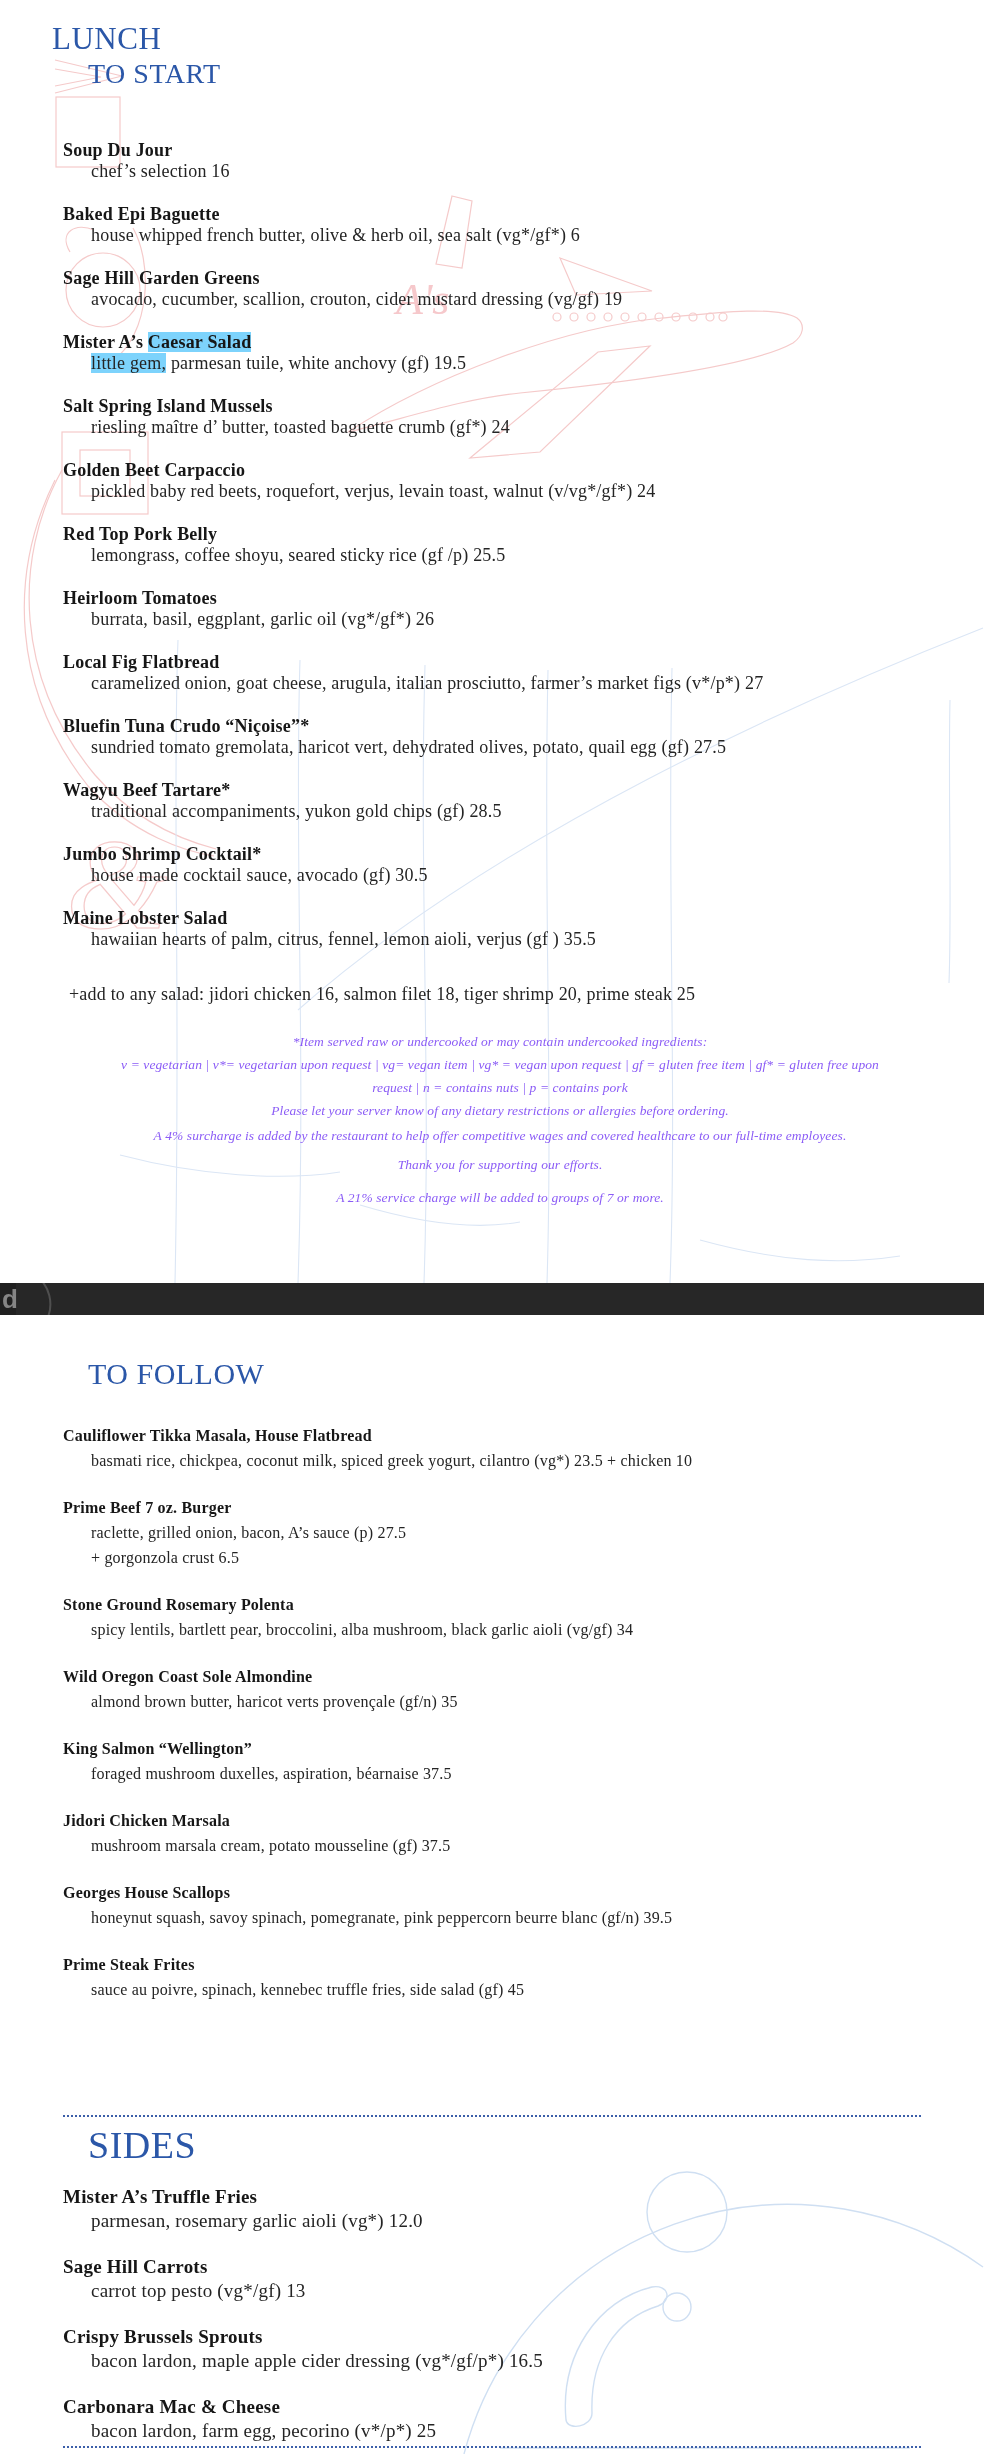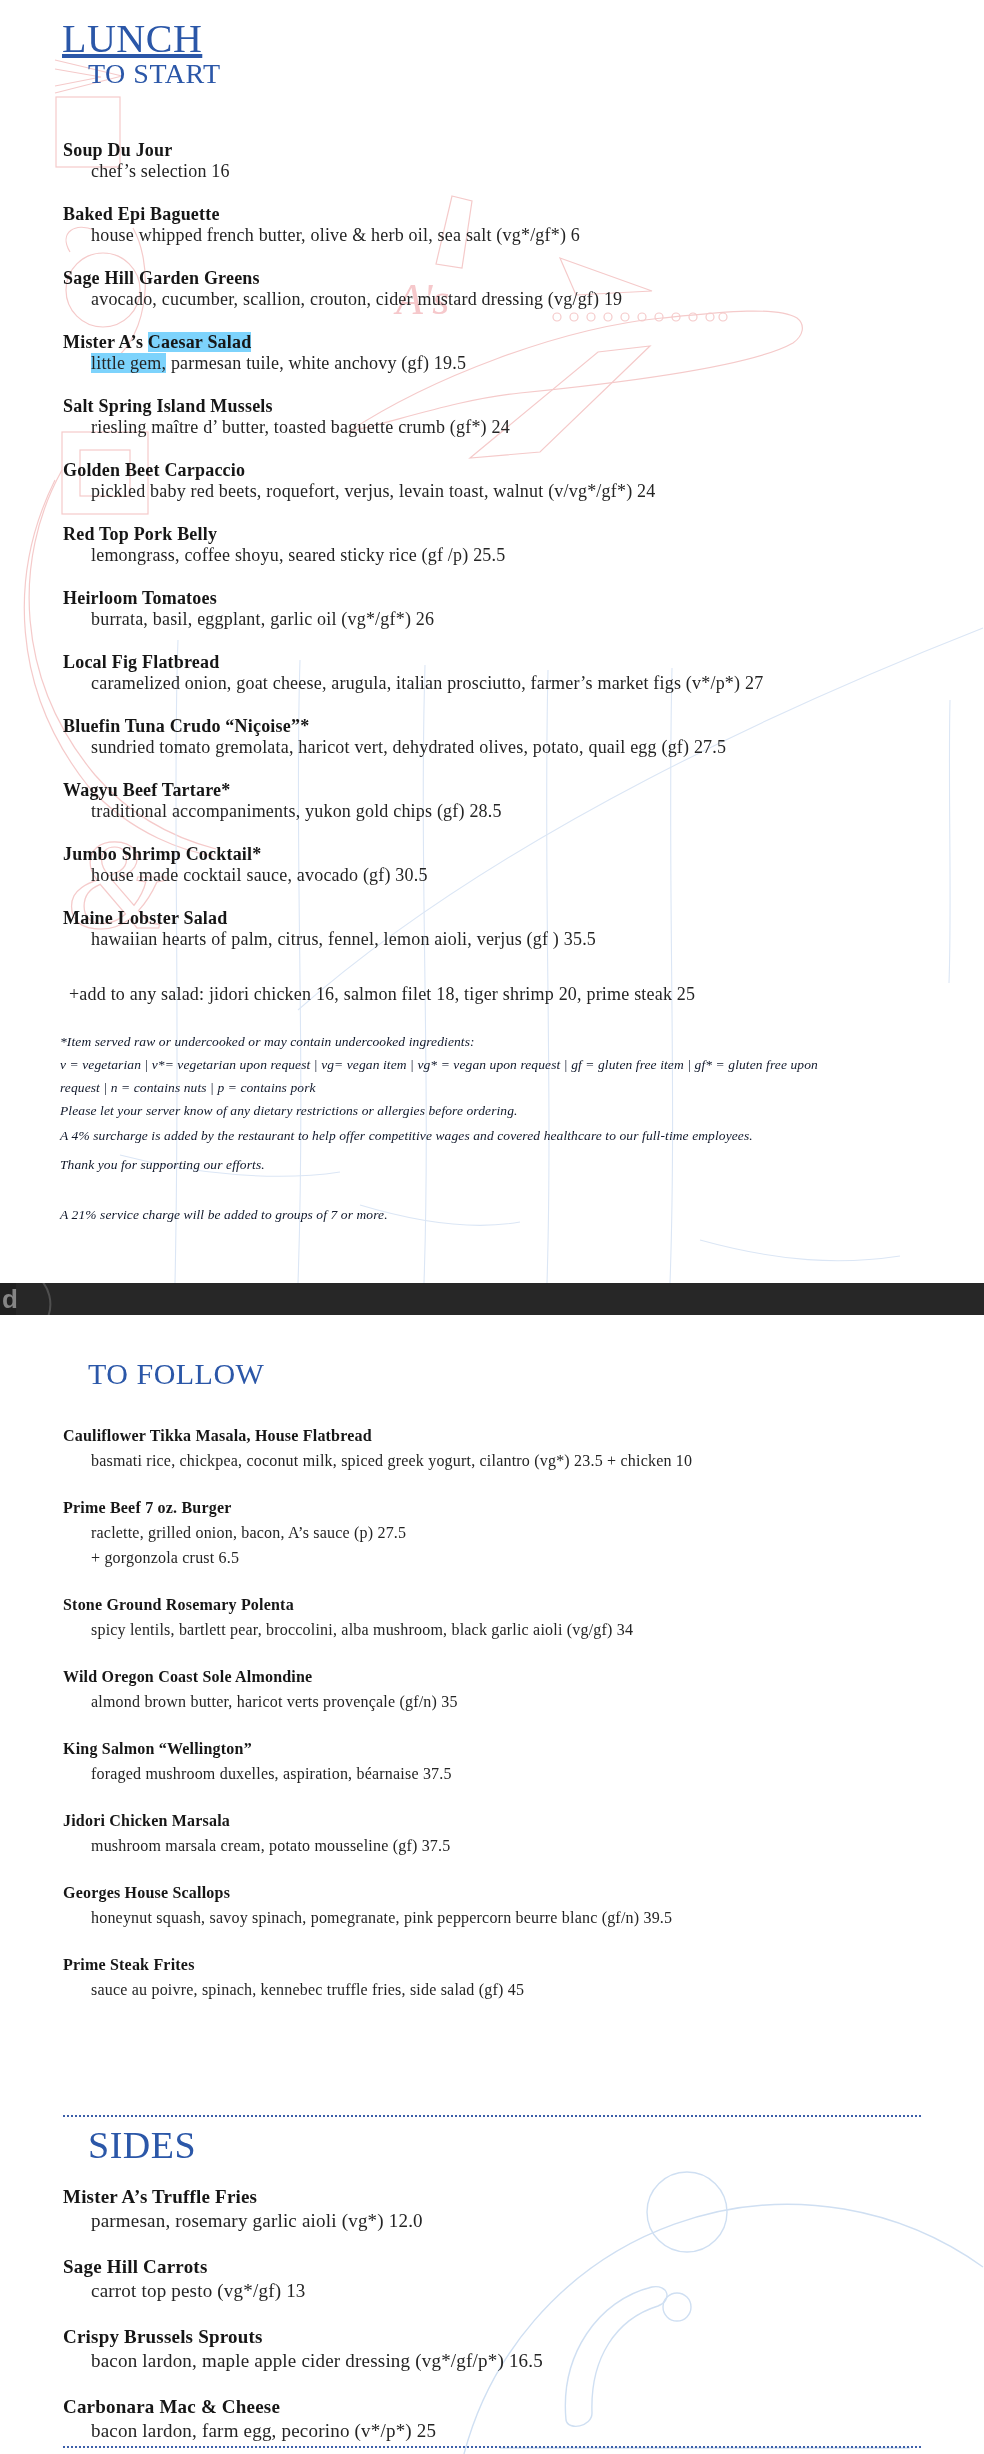--- a/index.html
+++ b/index.html
@@ -1,37 +1,37 @@
 <!DOCTYPE html>
 <html><head>
 <meta charset="utf-8">
 <style>
   html,body{margin:0;padding:0;background:#fff;}
   #screen{position:relative;width:984px;height:2454px;background:#ffffff;overflow:hidden;
           font-family:"Liberation Serif",serif;color:#1c1c1c;}
   .wm{position:absolute;left:0;pointer-events:none;}
   
   #page1{position:absolute;top:0;left:0;width:984px;height:1283px;}
-  .h-lunch{position:absolute;left:62px;top:20px;font-size:40px;line-height:38px;color:#2b57a8;letter-spacing:.5px;text-decoration:underline;}
+  .h-lunch{position:absolute;left:52px;top:20px;font-size:31px;line-height:38px;color:#2b57a8;letter-spacing:.5px;}
   .h-sub{color:#2b57a8;letter-spacing:.5px;}
   .h-start{position:absolute;left:88px;top:58px;font-size:28px;line-height:32px;}
   .items{position:absolute;width:900px;}
   #start-items{left:63px;top:140px;}
   .i{margin-bottom:22px;font-size:18px;letter-spacing:.2px;}
   #page1 .i{line-height:21px;}
   .i .n{font-weight:bold;color:#161616;}
   .i .d{padding-left:28px;color:#242424;}
   .sel{background:#7dd3fc;}
   .addon{position:absolute;left:69px;top:984px;font-size:18px;letter-spacing:.2px;color:#242424;}
-  .footnotes{position:absolute;left:60px;top:1030px;width:880px;color:#0f172a;
-             font-style:italic;font-size:13.5px;line-height:23px;letter-spacing:.1px;}
+  .footnotes{position:absolute;left:60px;top:1030px;width:880px;color:#8b5cf6;
+             font-style:italic;font-size:13.5px;line-height:23px;letter-spacing:.1px;text-align:center;}
   .fn{margin:0;}
   .fn-g1{margin-top:2px;}
   .fn-g2{margin-top:6px;}
-  .fn-g3{margin-top:27px;}
+  .fn-g3{margin-top:10px;}
   
   #chromeband{position:absolute;top:1283px;left:0;width:984px;height:32px;background:#272727;}
   #chromeband .dglyph{position:absolute;left:2px;top:1px;color:#858585;font-family:"Liberation Sans",sans-serif;
                       font-size:26px;line-height:30px;font-weight:bold;}
   #chromeband .ltile{position:absolute;left:0;top:0;width:16px;height:32px;background:#202020;}
   
   #page2{position:absolute;top:1315px;left:0;width:908px;height:1139px;background:#fff;}
   .h-follow{position:absolute;left:88px;top:42px;font-size:30px;line-height:34px;}
   #follow-items{left:63px;top:108px;}
   #page2 .i{line-height:25px;font-size:16px;}

